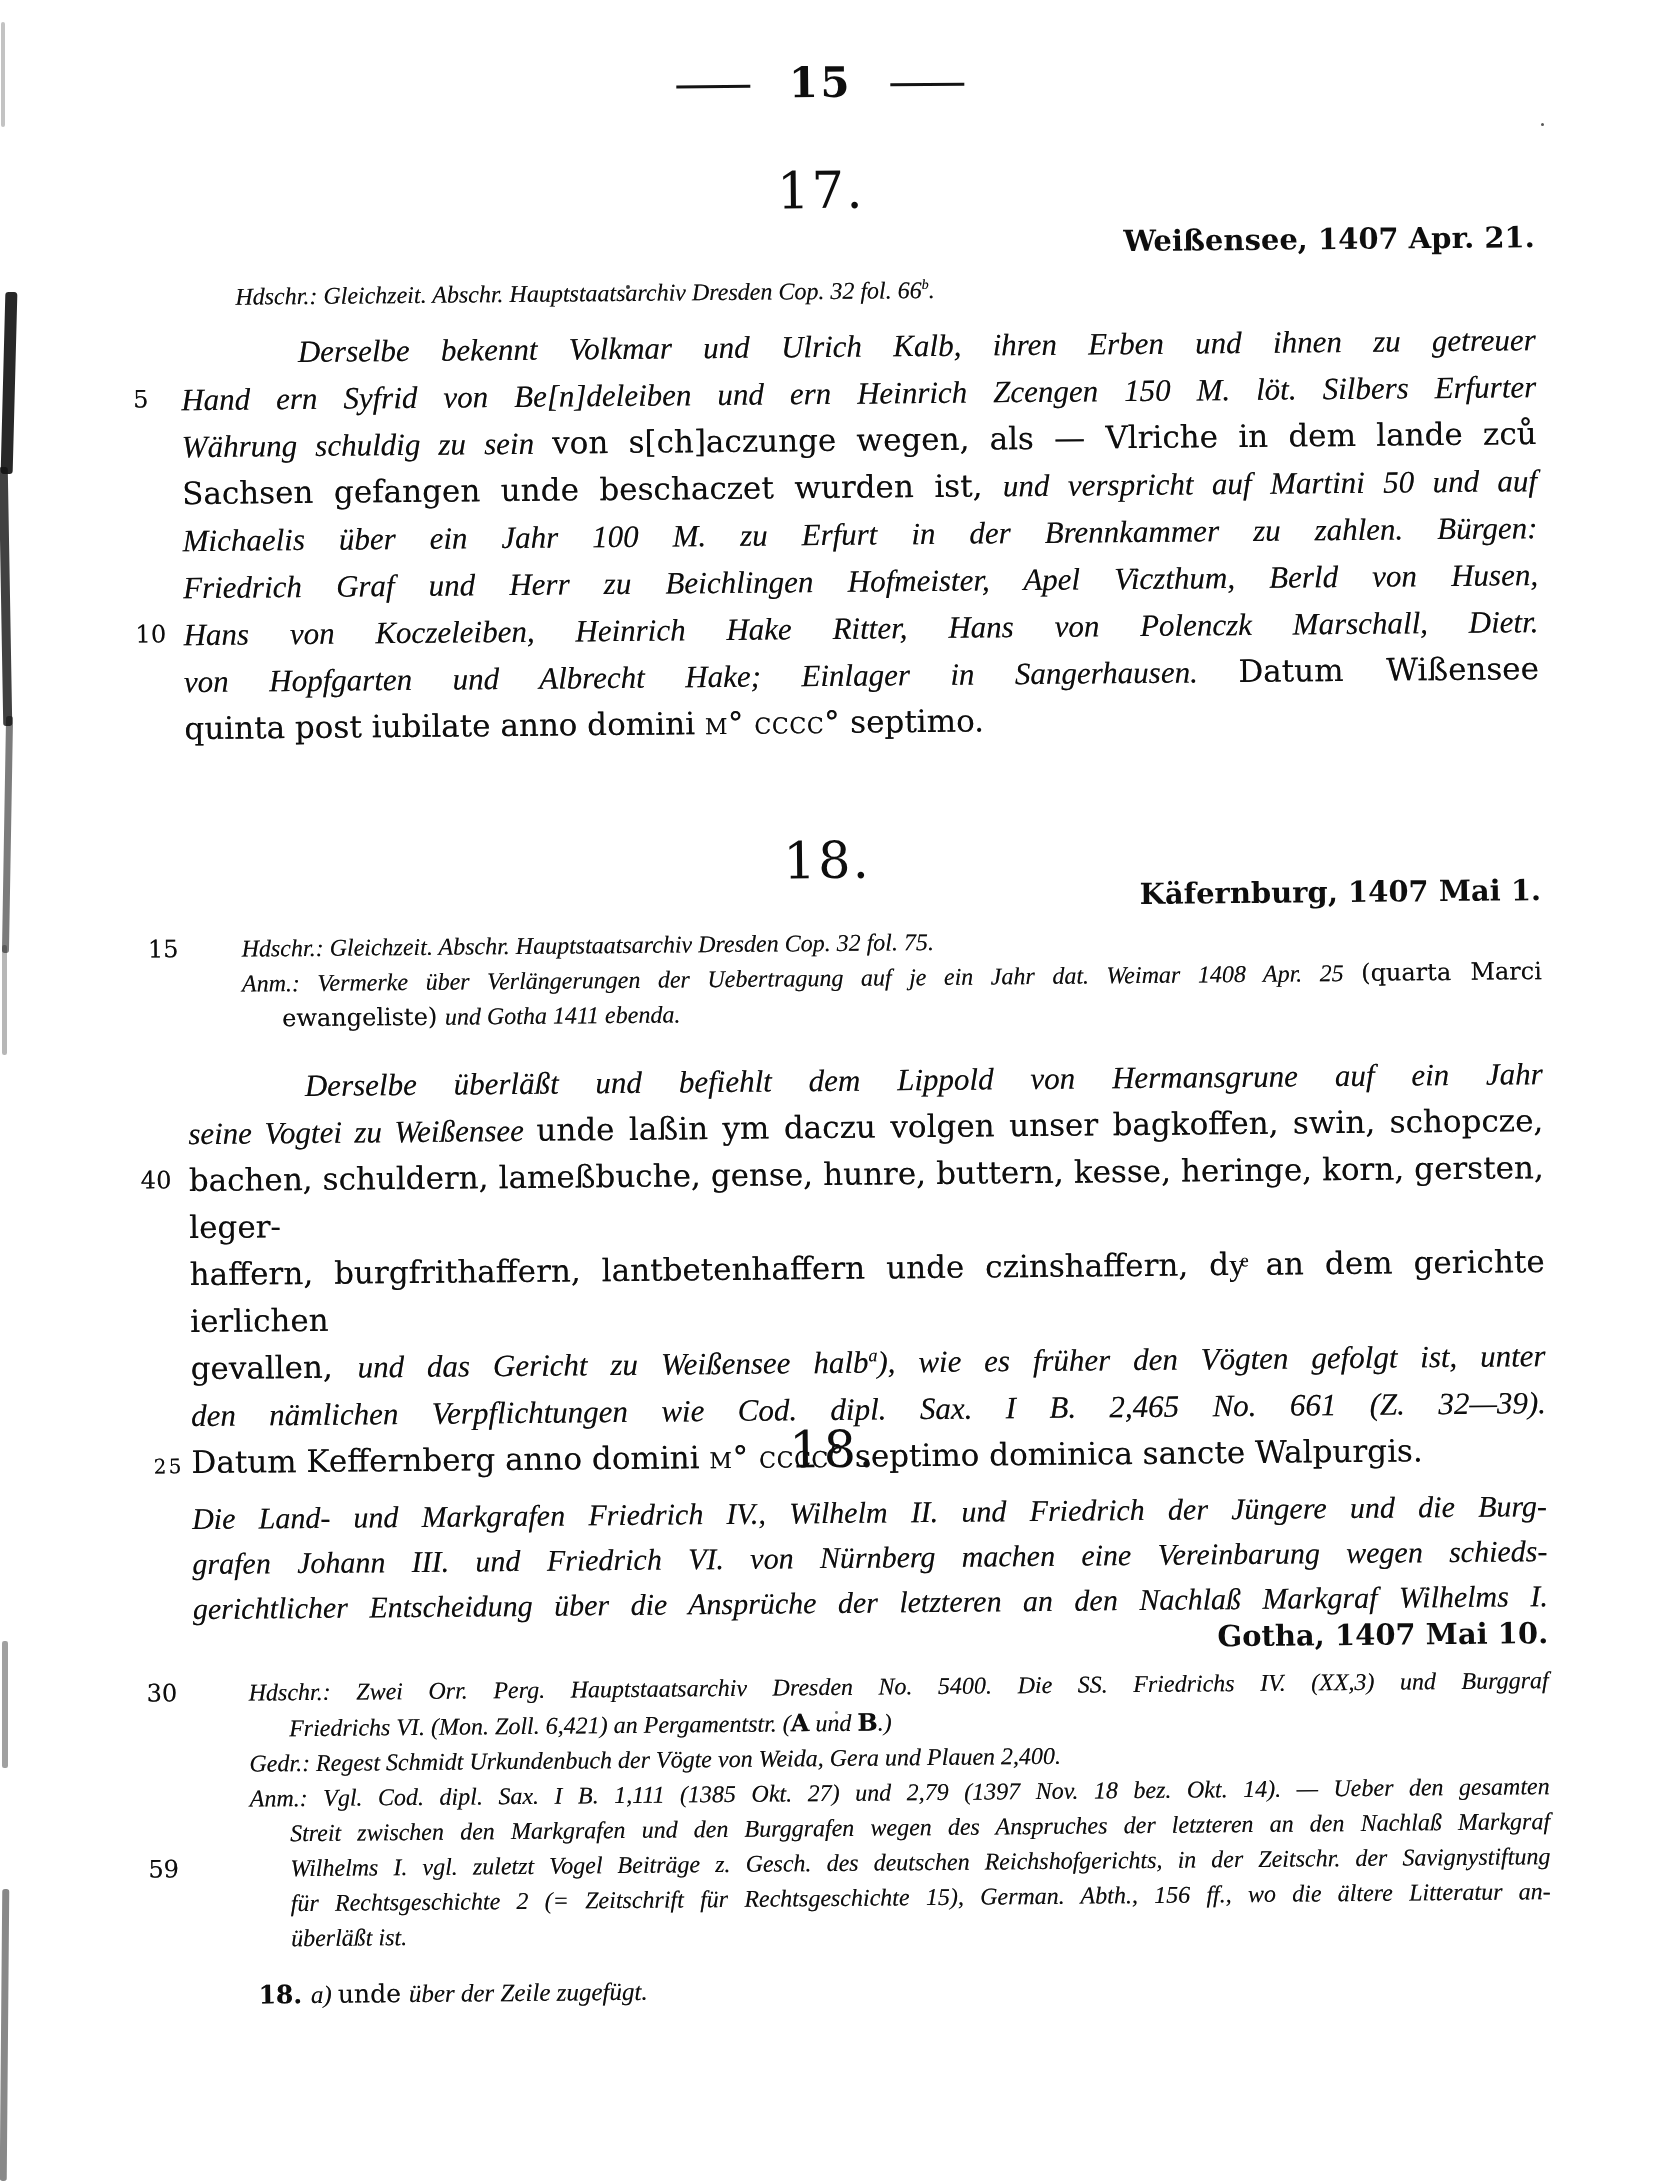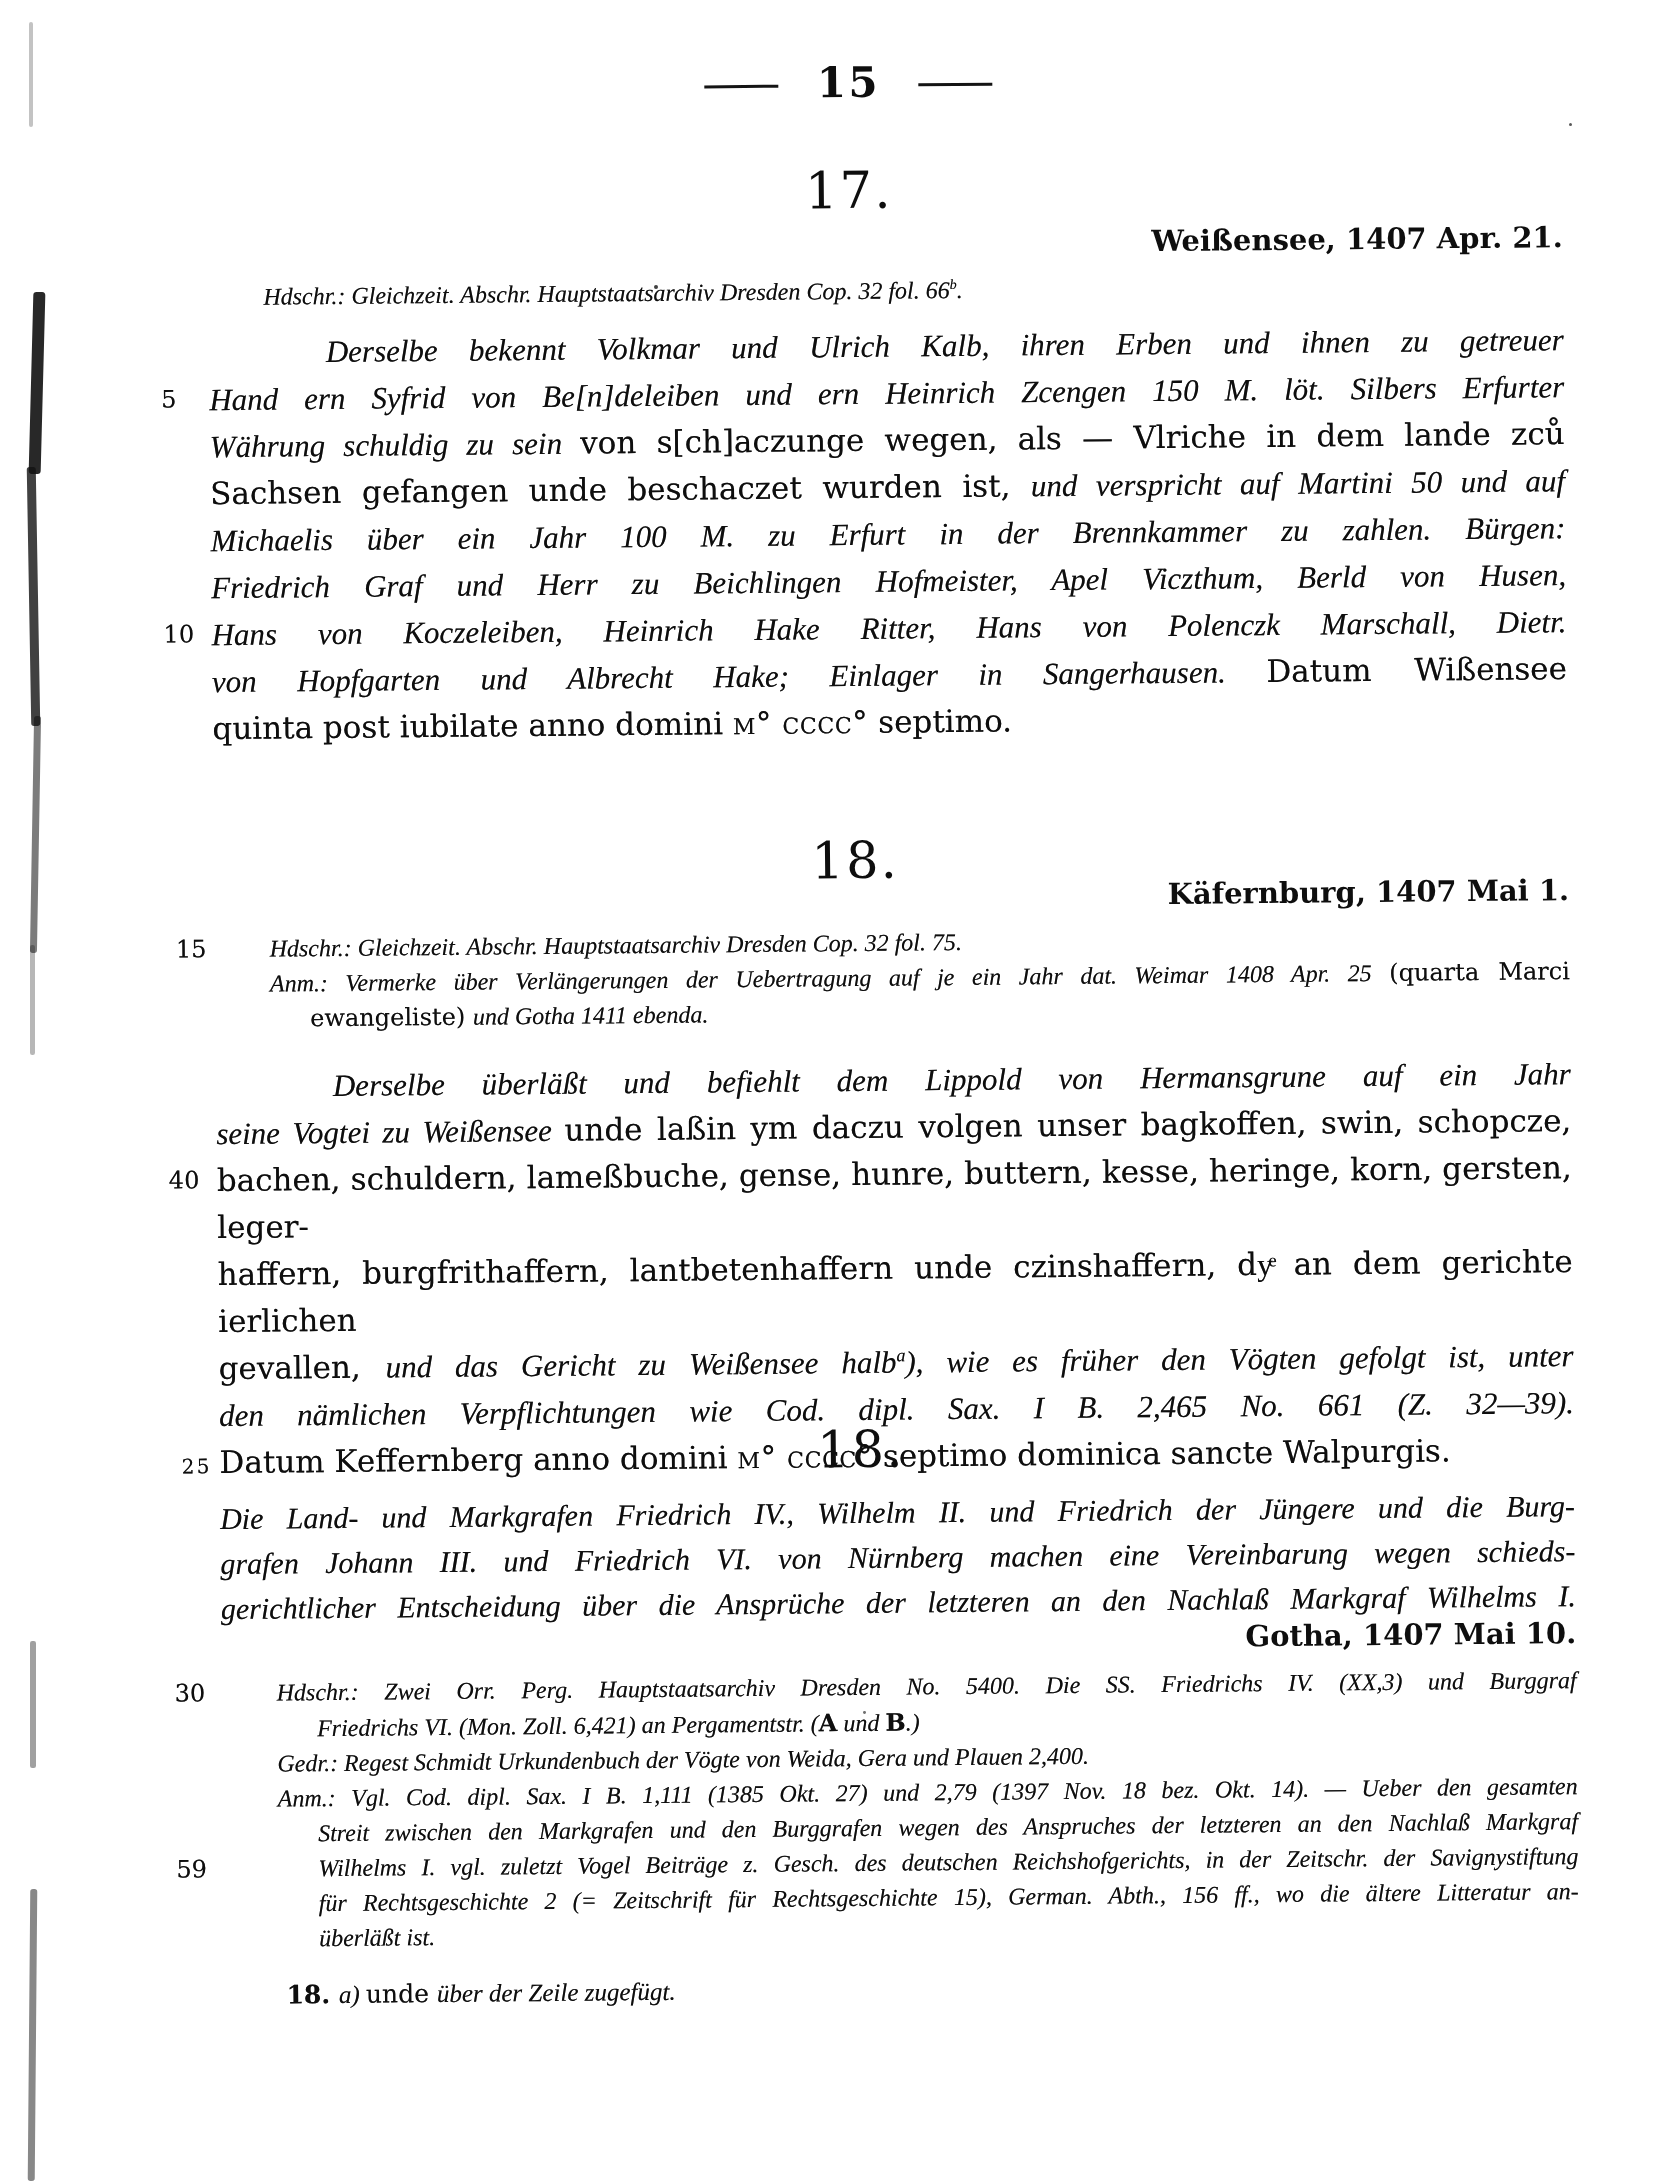--- a/index.html
+++ b/index.html
@@ -1,18 +1,18 @@
 <!DOCTYPE html>
 <html style="font-size:8.8px"><head>
 <meta charset="utf-8">
 <title>Urkundenbuch Seite 15</title>
 <style>
   html,body{margin:0;padding:0;}
   body{width:1676px;height:2183px;background:#ffffff;position:relative;overflow:hidden;color:#0e0e0e;}
-  .page{position:absolute;inset:0;margin-left:28px;}
+  .page{position:absolute;inset:0;}
   .rot{position:absolute;inset:0;transform:rotate(-0.55deg);transform-origin:826px 991px;}
   .blk{position:absolute;}
 
   
   .pagehead{left:0;top:62px;width:1658px;display:flex;justify-content:center;align-items:center;gap:39px;}
   .pagehead .pnum{font-family:"DejaVu Serif",serif;font-weight:bold;font-size:42px;line-height:1;letter-spacing:2.2px;}
   .rule{width:74px;height:3.3px;background:#141414;margin-top:4.4px;}
 
   
   .h{left:187px;width:1283px;text-align:center;font-family:"DejaVu Serif",serif;font-size:51px;line-height:1;letter-spacing:2.2px;}

